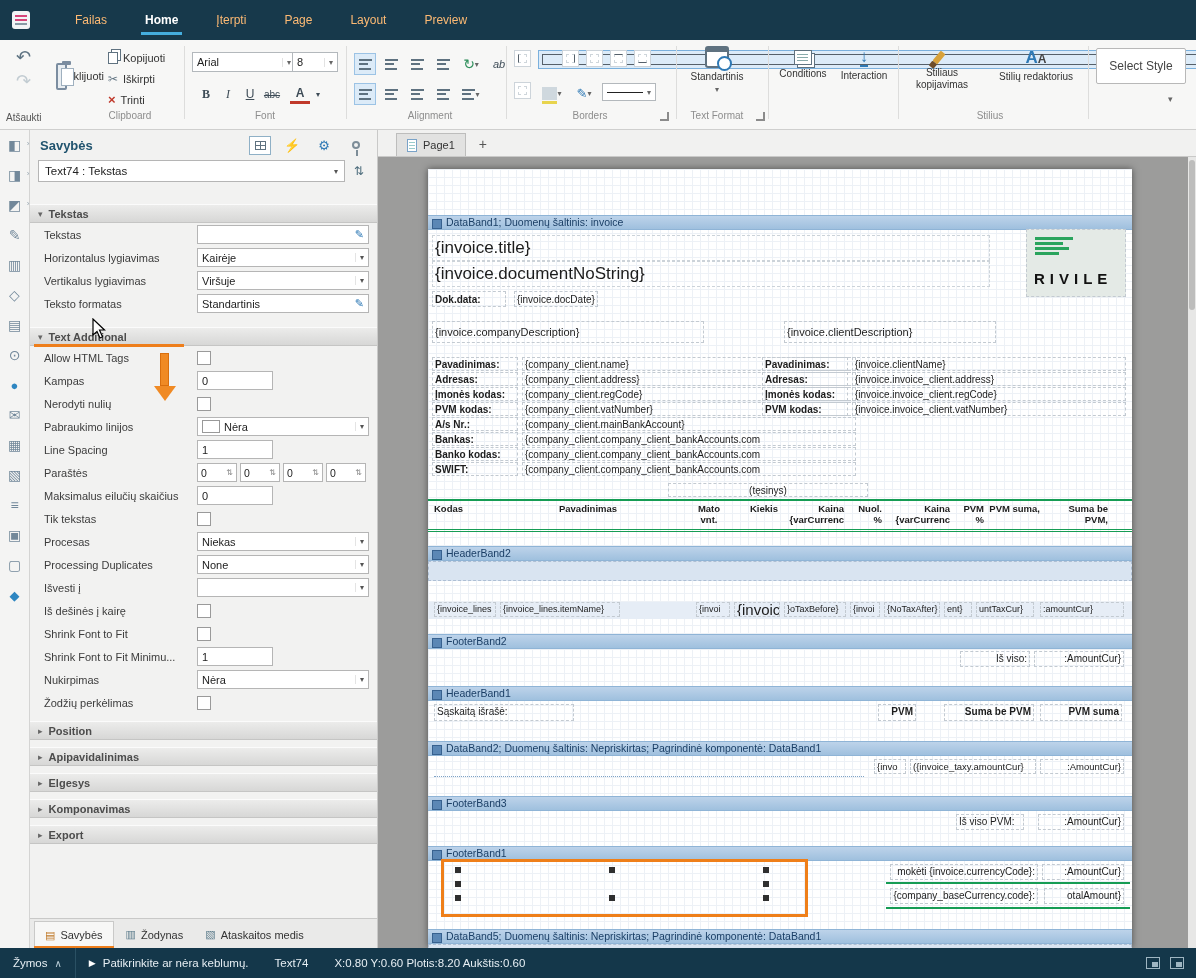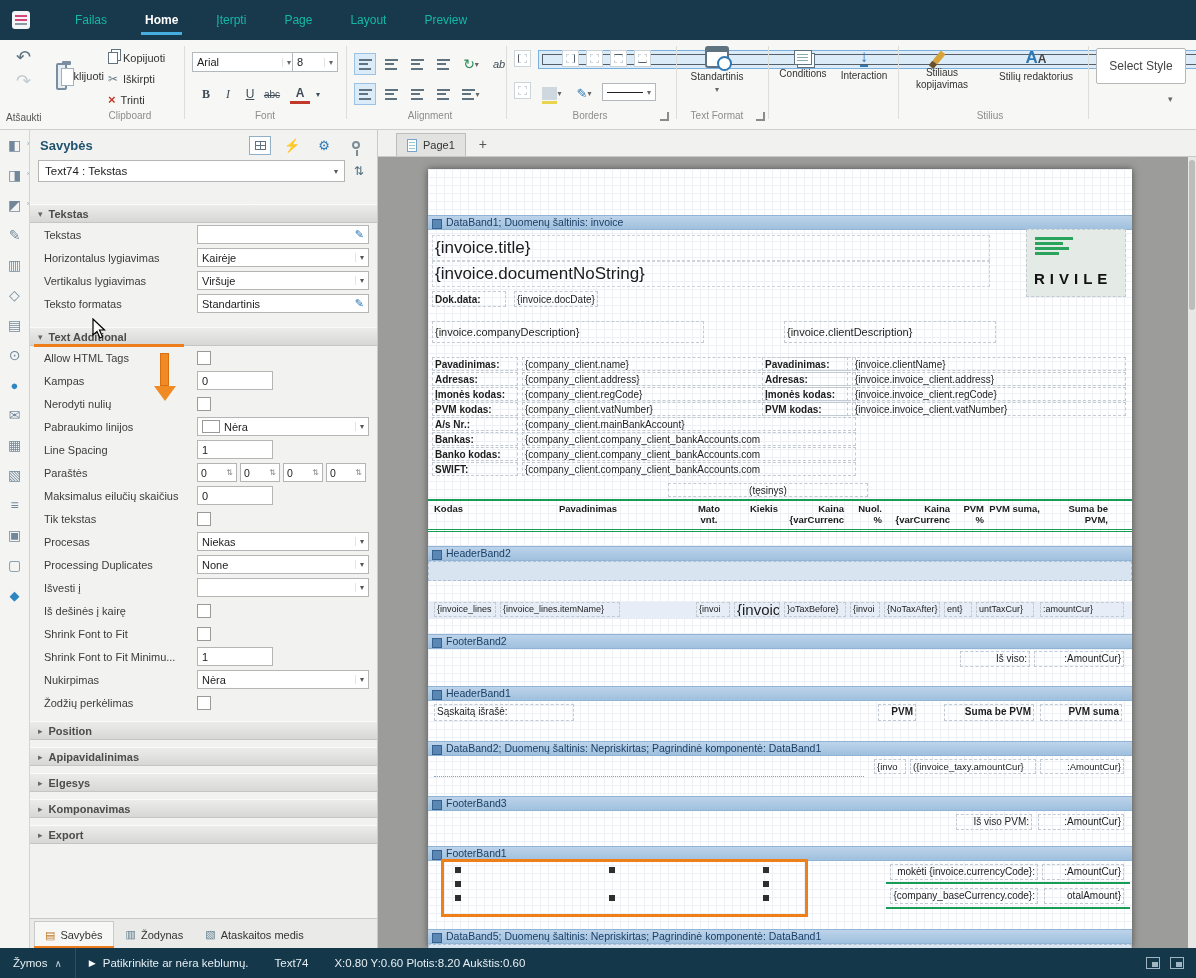--- a/index.html
+++ b/index.html
@@ -4,21 +4,21 @@
 <style>
 *{margin:0;padding:0;box-sizing:border-box}
 html,body{width:1196px;height:978px}
 body{font-family:"Liberation Sans",sans-serif;background:#fff;overflow:hidden}
 .app{position:relative;width:1196px;height:978px;background:#f7f7f6;overflow:hidden}
 
 
 .menubar{position:absolute;top:0;left:0;right:0;height:40px;background:#17394b;display:flex;align-items:center;padding-left:12px;z-index:30}
 .applogo{width:18px;height:18px;border-radius:3px;background:#f2f4f6;position:relative;margin-right:26px;flex:none}
 .applogo::before{content:"";position:absolute;left:3px;top:4px;width:12px;height:2px;background:#d6457a;box-shadow:0 4px 0 #d6457a,0 8px 0 #889aa6}
-.mitem{color:#14b8a6;font-size:12px;padding:0 19px;height:40px;line-height:40px;position:relative;cursor:default}
+.mitem{color:#fdba74;font-size:12px;padding:0 19px;height:40px;line-height:40px;position:relative;cursor:default}
 .mitem.active{color:#fff;font-weight:bold}
 .mitem.active::after{content:"";position:absolute;left:15px;right:15px;bottom:5px;height:3px;background:#45aede}
 
 
 .ribbon{position:absolute;top:40px;left:0;right:0;height:90px;background:#f7f7f6;border-bottom:1px solid #cfcfce;z-index:25}
 .ribbon .glabel{position:absolute;font-size:10px;color:#8d8d8d;top:70px;text-align:center}
 .rdiv{position:absolute;top:6px;bottom:10px;width:1px;background:#dddddc}
 .rbtnrow{position:absolute;display:flex;align-items:center;gap:5px;font-size:11px;color:#333}
 .undo-ic{position:absolute;left:16px;top:6px;font-size:18px;color:#5e7382}
 .redo-ic{position:absolute;left:16px;top:30px;font-size:18px;color:#c2ccd2}
@@ -738,21 +738,21 @@
         <div class="fld b" style="left:516px;top:535px;width:90px;height:17px;text-align:right">Suma be PVM</div>
         <div class="fld b" style="left:612px;top:535px;width:82px;height:17px;text-align:right">PVM suma</div>
 
         <div class="bandhdr" style="top:572px">DataBand2; Duomenų šaltinis: Nepriskirtas; Pagrindinė komponentė: DataBand1</div>
         <div class="fld" style="left:446px;top:590px;width:32px;height:15px;font-size:9.5px">{invo</div>
         <div class="fld" style="left:482px;top:590px;width:126px;height:15px;font-size:9.5px">({invoice_taxy.amountCur}</div>
         <div class="fld" style="left:612px;top:590px;width:84px;height:15px;font-size:9.5px;text-align:right">:AmountCur}</div>
         <div class="dotline" style="left:6px;top:607px;width:430px"></div>
 
         <div class="bandhdr" style="top:627px">FooterBand3</div>
-        <div class="fld" style="left:528px;top:645px;width:76px;height:16px;text-align:right">Iš viso PVM:</div>
+        <div class="fld" style="left:528px;top:645px;width:68px;height:16px;">Iš viso PVM:</div>
         <div class="fld" style="left:610px;top:645px;width:86px;height:16px;text-align:right">:AmountCur}</div>
 
         <div class="bandhdr" style="top:677px">FooterBand1</div>
         <div class="fld" style="left:462px;top:695px;width:148px;height:16px;text-align:right">mokėti {invoice.currencyCode}:</div>
         <div class="fld" style="left:614px;top:695px;width:82px;height:16px;text-align:right">:AmountCur}</div>
         <div class="greenline" style="left:458px;top:713px;width:244px"></div>
         <div class="fld" style="left:462px;top:719px;width:148px;height:16px;text-align:right">{company_baseCurrency.code}:</div>
         <div class="fld" style="left:616px;top:719px;width:80px;height:16px;text-align:right">otalAmount}</div>
         <div class="greenline" style="left:458px;top:738px;width:244px"></div>
 

